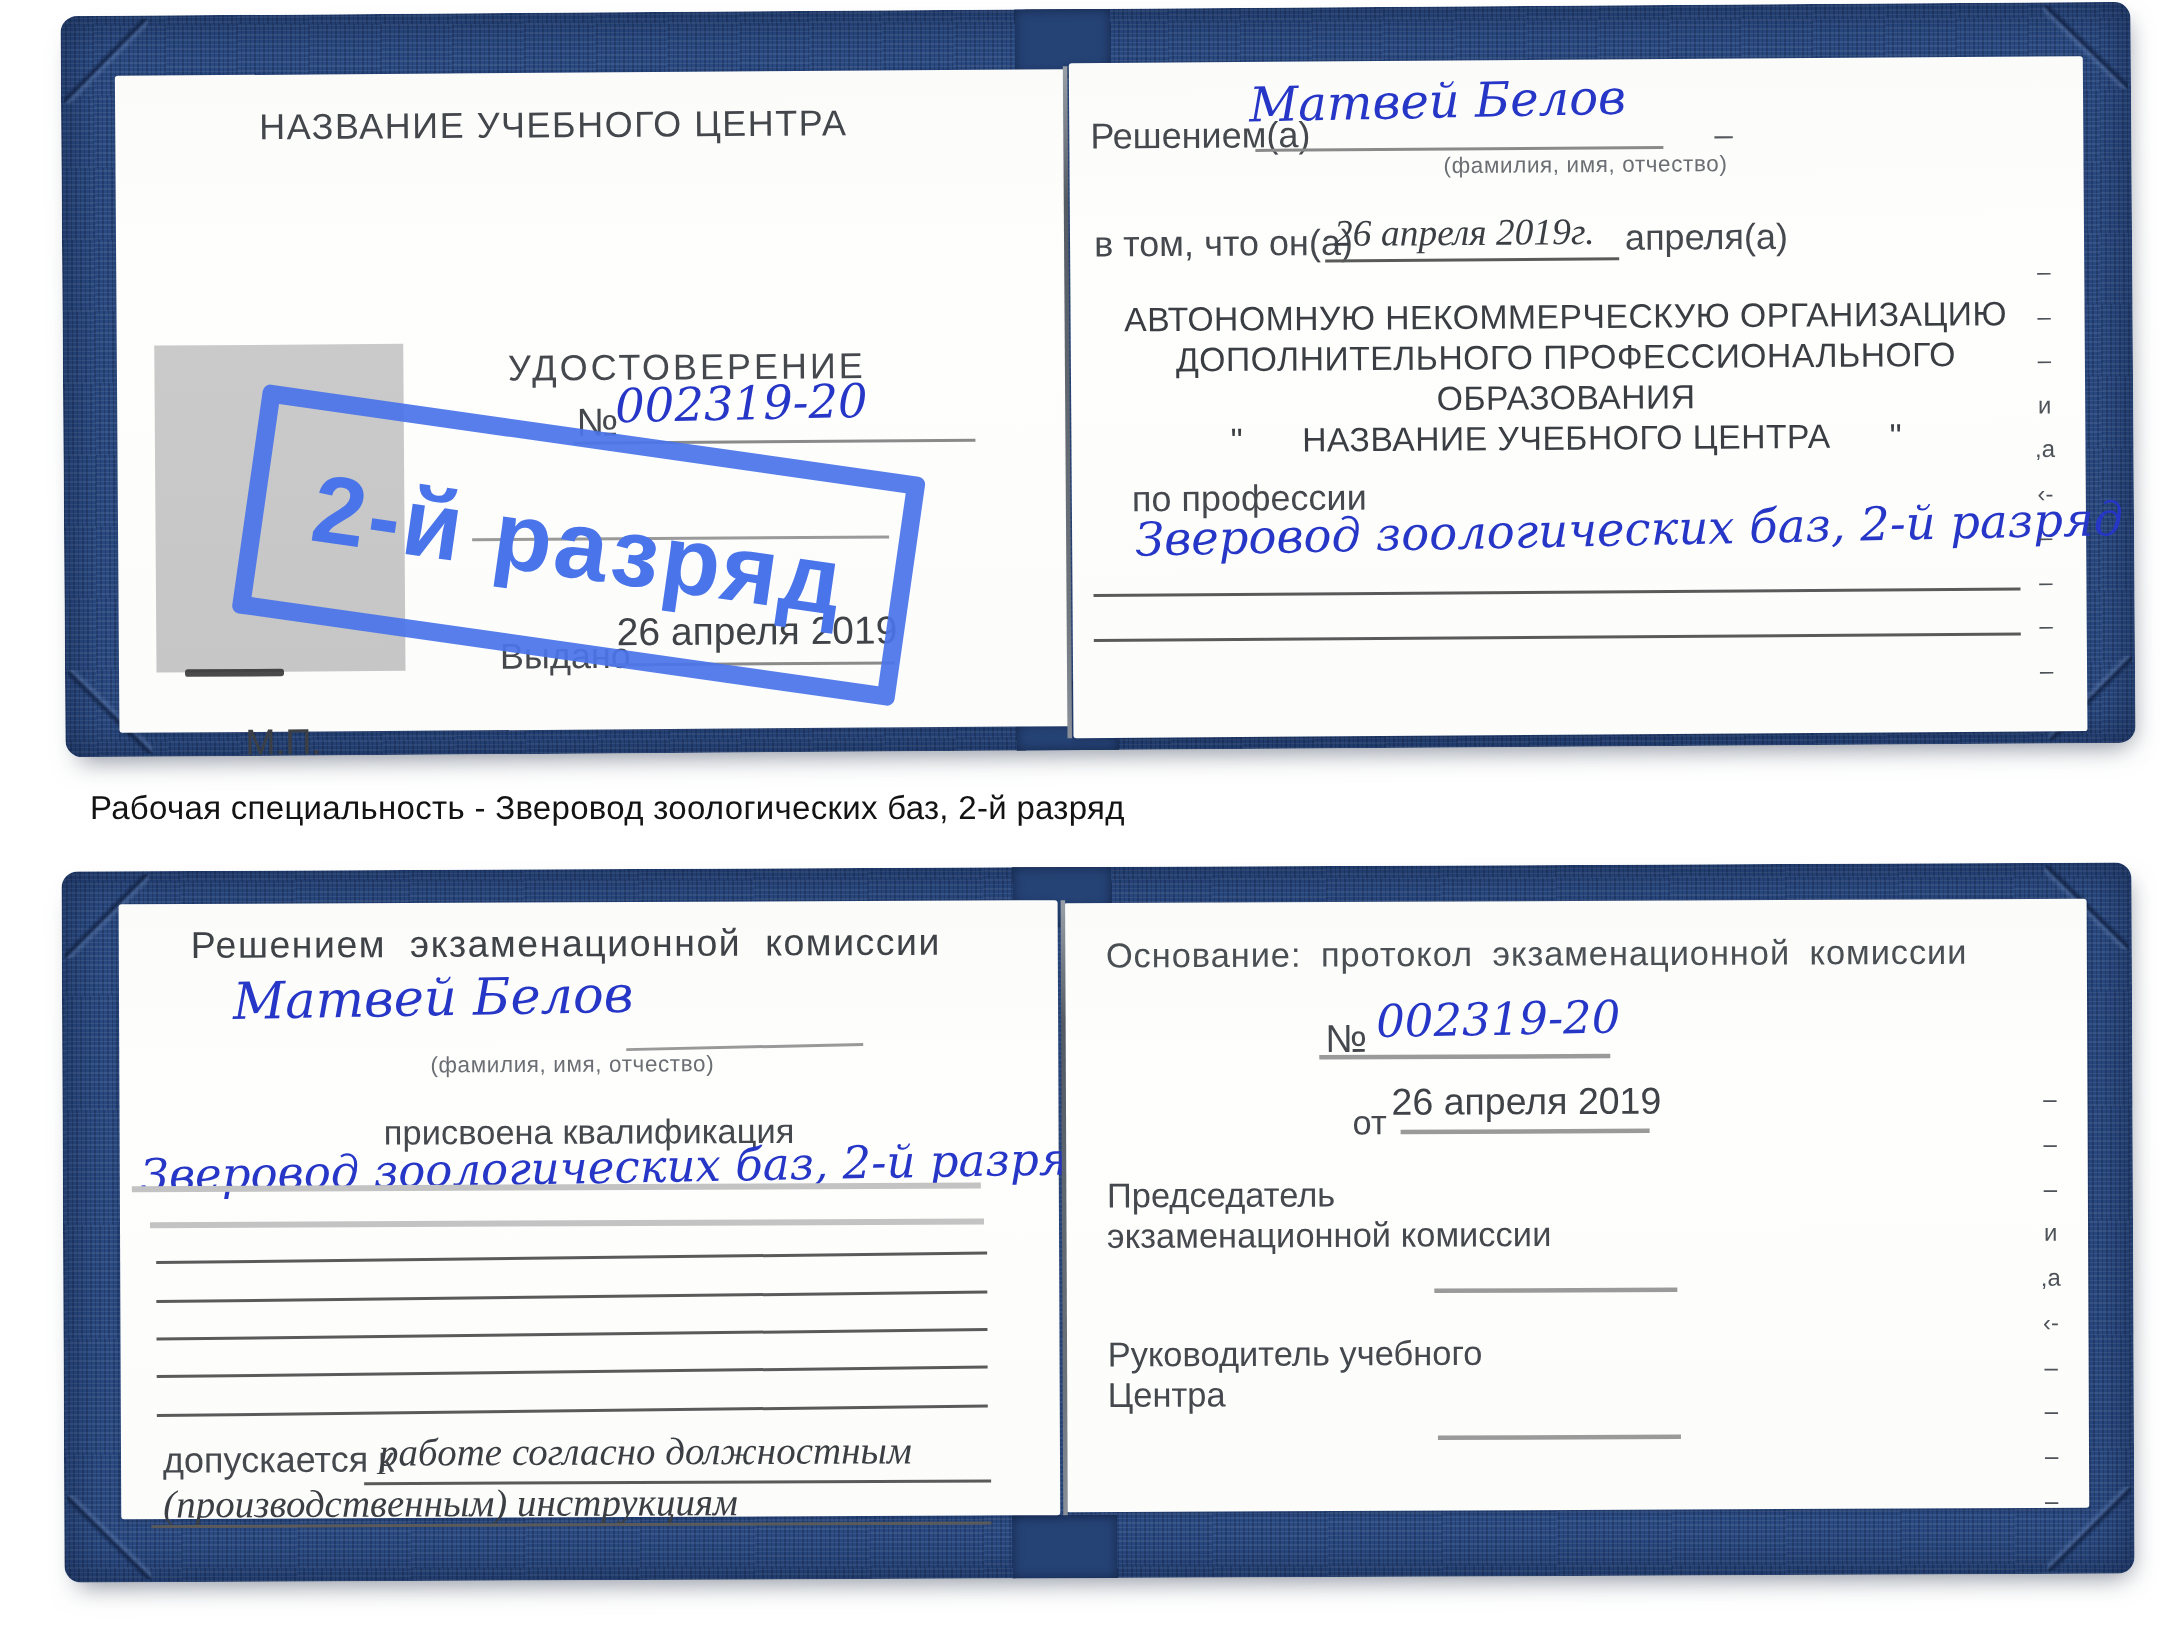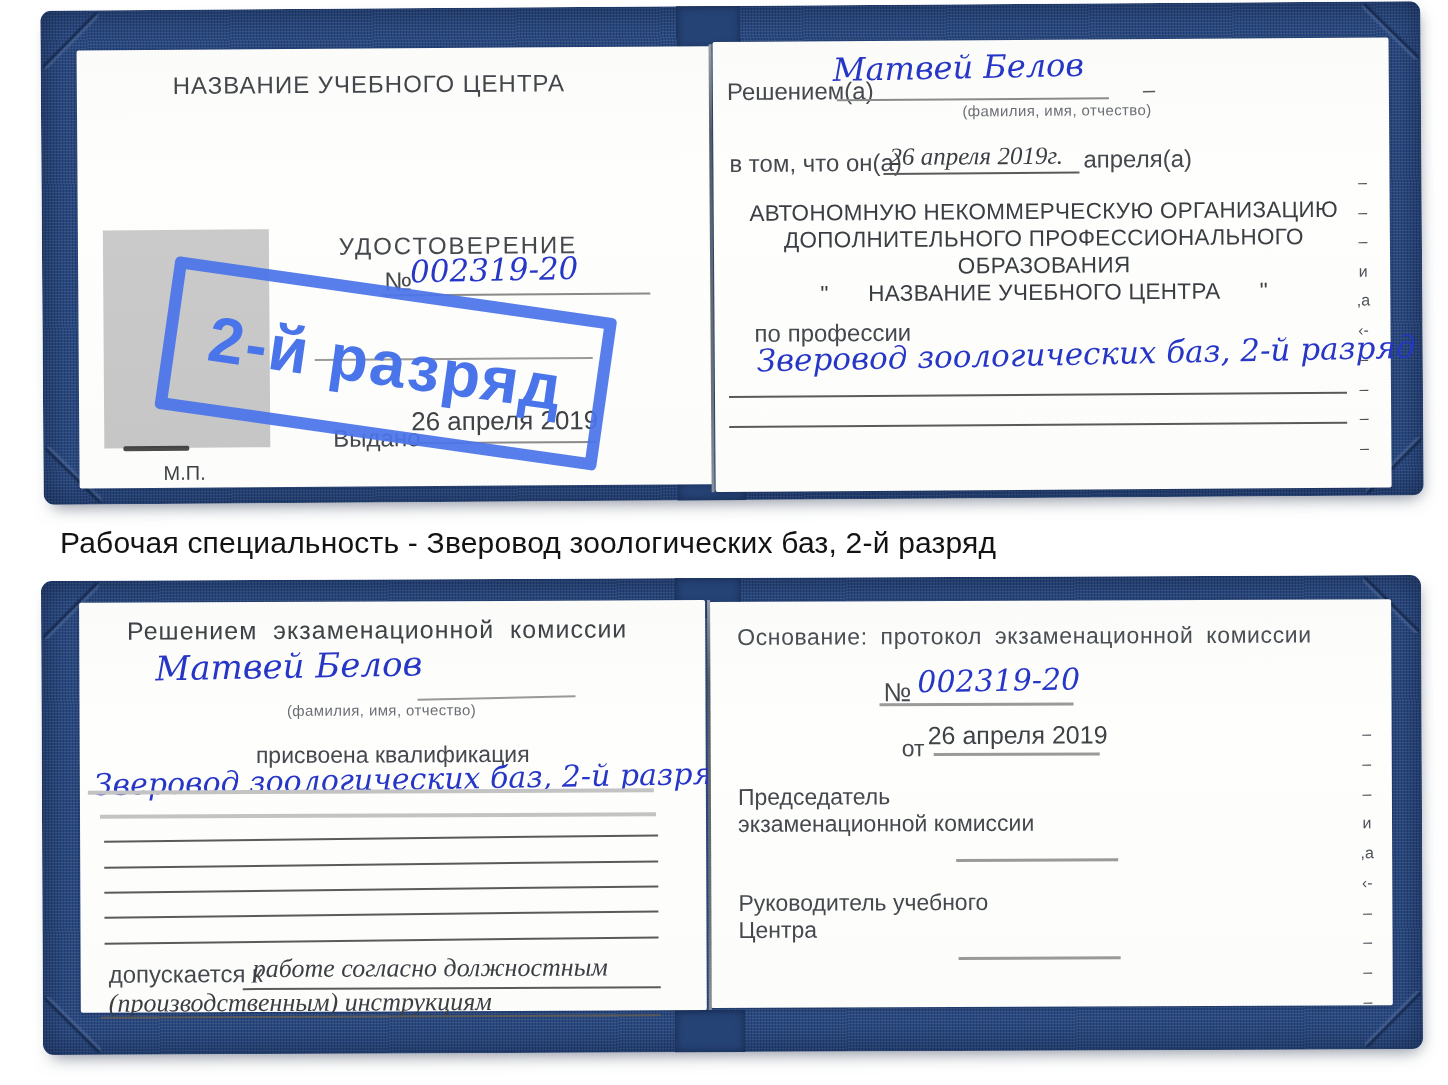--- a/index.html
+++ b/index.html
@@ -48,21 +48,21 @@
 
   .stamp{position:absolute;border:12px solid rgba(74,116,233,.93);border-radius:5px;
          display:flex;align-items:center;justify-content:center;
          color:#4a74e9;font-weight:bold;font-size:64px;letter-spacing:2px;
          transform:rotate(8.5deg);z-index:6;background:transparent;white-space:nowrap;}
 
   .edge-col{position:absolute;display:flex;flex-direction:column;
             justify-content:space-between;align-items:center;width:30px;
             font-size:16px;color:#4d5359;z-index:4;}
 
-  .caption{position:absolute;left:60px;top:526px;font-size:30px;color:#131313;
+  .caption{position:absolute;left:60px;top:526px;font-size:22px;color:#131313;
            letter-spacing:.2px;}
   .orgblock{position:absolute;text-align:center;font-size:22.5px;line-height:27px;
             color:#3a3e43;letter-spacing:.3px;}
   .pre{white-space:pre;}
 </style>
 </head>
 <body>
 
 <div class="spread" id="spread1">
   <div class="seam tl"></div>
@@ -77,21 +77,21 @@
     <div class="photo" style="left:25px;top:180px;width:166px;height:218px"></div>
     <div class="smudge" style="left:44px;top:396px;width:66px;height:5px"></div>
     <div class="lbl" style="left:190px;top:184px;width:380px;text-align:center;font-size:24px;letter-spacing:2px">УДОСТОВЕРЕНИЕ</div>
     <div class="lbl" style="left:306px;top:218px;font-size:26px">№</div>
     <div class="hand" style="left:332px;top:204px;font-size:31px">002319-20</div>
     <div class="rule" style="left:304px;top:246px;width:268px"></div>
     <div class="rule" style="left:236px;top:310px;width:278px;background:#9a9a9a"></div>
     <div class="lbl" style="left:254px;top:376px;font-size:24px">Выдано</div>
     <div class="lbl" style="left:332px;top:358px;font-size:26px;color:#3f4347">26 апреля 2019</div>
     <div class="rule" style="left:327px;top:394px;width:190px"></div>
-    <div class="lbl" style="left:84px;top:412px;font-size:20px;color:#3c4045">М.П.</div>
+    <div class="lbl" style="left:84px;top:432px;font-size:24px;color:#3c4045">М.П.</div>
     <div class="stamp" style="left:84px;top:238px;width:422px;height:130px">
       <span>2-й разряд</span>
     </div>
   </div>
 
   <div class="page" style="left:672px;top:36px;width:676px;height:450px">
     <div class="hand" style="left:120px;top:8px;font-size:32px">Матвей Белов</div>
     <div class="lbl" style="left:14px;top:36px;font-size:24px">Решением(а)</div>
     <div class="rule" style="left:124px;top:58px;width:272px"></div>
     <div class="lbl" style="left:430px;top:38px;font-size:22px;color:#55595e">–</div>

